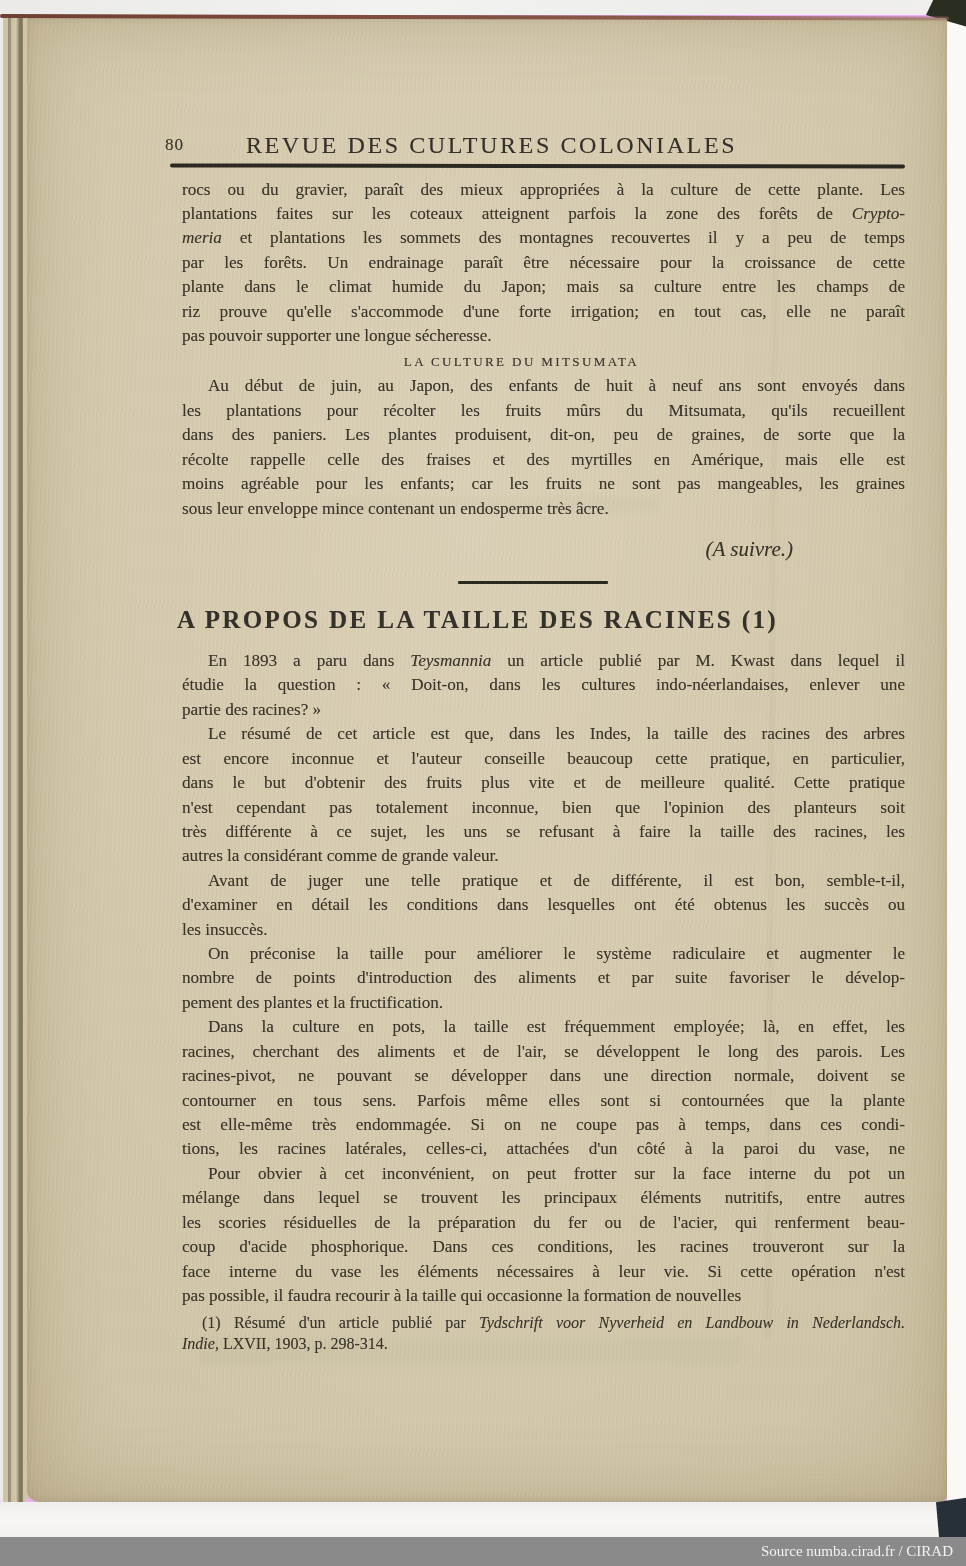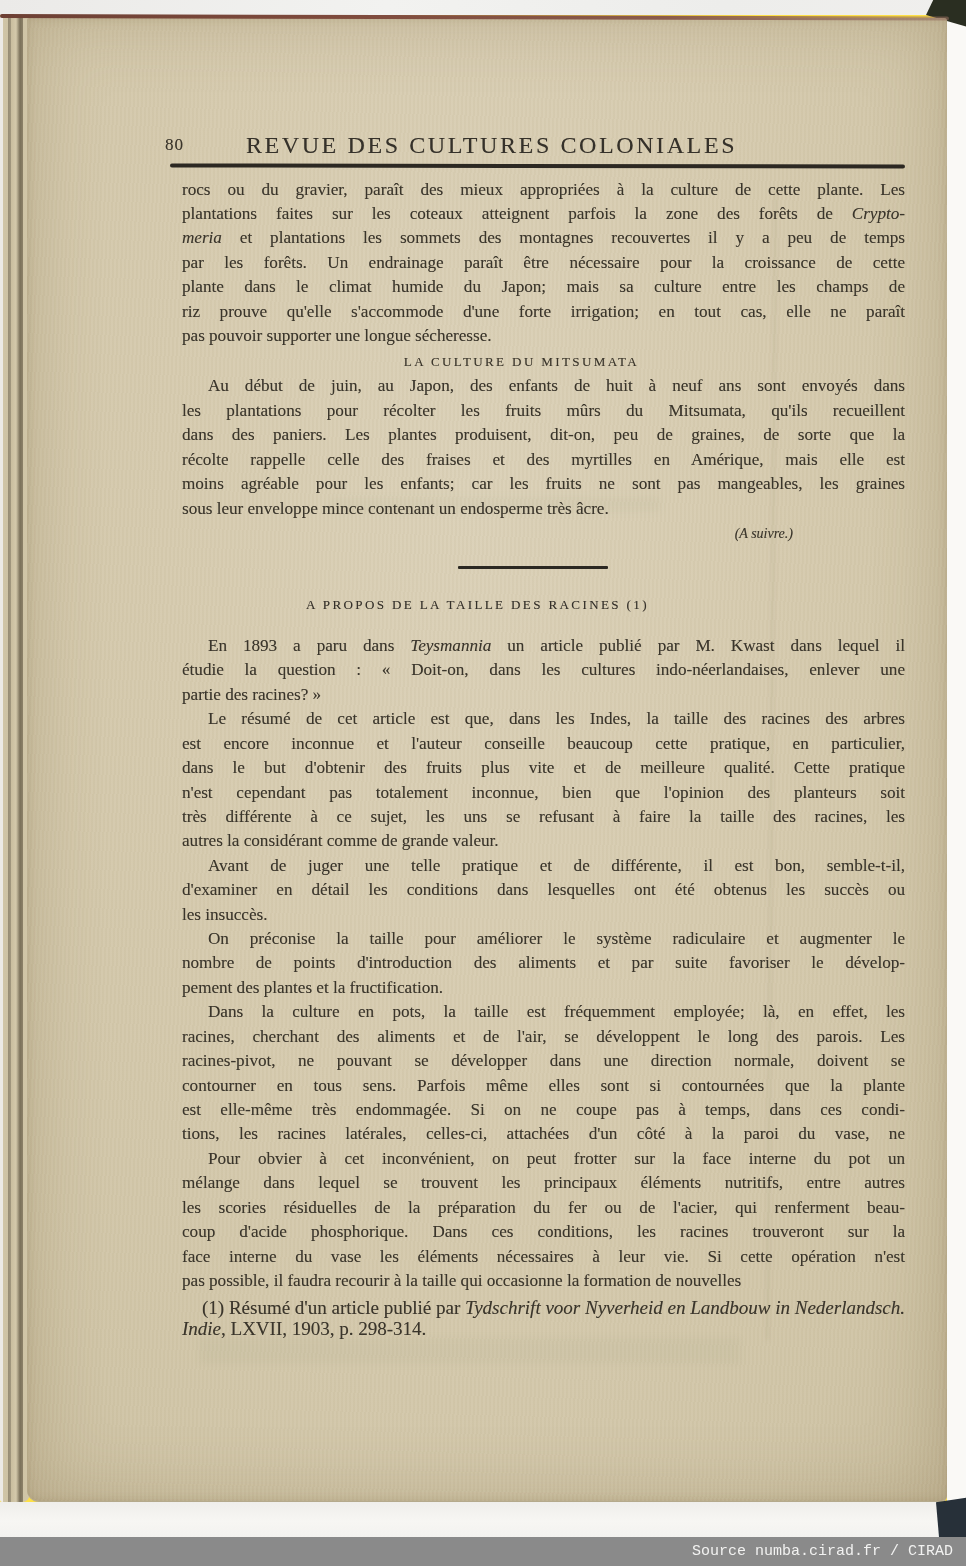--- a/index.html
+++ b/index.html
@@ -1,17 +1,17 @@
 <!DOCTYPE html>
 <html><head>
 <meta charset="utf-8">
 <style>
   html,body{margin:0;padding:0;background:#e8e7e5;}
   *{box-sizing:border-box;}
-  .scan-root{position:relative;width:966px;height:1566px;overflow:hidden;background:#fde047;
+  .scan-root{position:relative;width:966px;height:1566px;overflow:hidden;background:#f0abfc;
     font-family:"Liberation Serif","DejaVu Serif",serif;}
   
   .strip-top{position:absolute;left:0;top:0;width:966px;height:15px;
     background:linear-gradient(to right,#ebeae8,#f2f2f0 40%,#ededeb 75%,#f0efed);}
   .strip-right{position:absolute;left:947px;top:15px;width:19px;height:1490px;background:#faf9f6;}
   .bottom-white{position:absolute;left:0;top:1502px;width:966px;height:35px;
     background:linear-gradient(to bottom,#efeeeb,#f7f6f3 55%,#f3f2ef);}
   
   .corner-tr{position:absolute;left:926px;top:0;width:40px;height:30px;background:#2a2e21;
     clip-path:polygon(18% 0,100% 0,100% 88%,0 50%);}
@@ -48,31 +48,31 @@
     letter-spacing:2.6px;line-height:26px;color:#35312a;}
   .header-rule{height:3.5px;background:#2c2822;margin-top:6px;border-radius:2px;transform:rotate(.08deg);}
   .para{margin:0;}
   .p1{margin-top:10px;} .p2{margin-top:2px;} .p3{margin-top:16px;}
   .line{line-height:24.42px;text-align:justify;text-align-last:justify;margin-left:12px;}
   .line.last{text-align-last:left;}
   .line em{font-style:italic;}
   .indent .line:first-child{text-indent:26px;}
   .subheading{text-align:center;transform:translateX(-16px);font-size:13px;letter-spacing:2.4px;
     margin-top:4px;height:20px;line-height:20px;font-weight:normal;color:#3a352b;}
-  .continuation{margin-top:1px;height:24px;line-height:24px;text-align:right;
-    padding-right:112px;font-style:italic;font-size:14px;}
+  .continuation{margin-top:16px;height:24px;line-height:24px;text-align:right;
+    padding-right:112px;font-style:italic;font-size:21px;}
   .sep{width:150px;height:3px;background:#2b2822;margin:20px auto 0;transform:translateX(-5px);border-radius:1px;}
-  .article-title{text-align:center;transform:translateX(-60px);font-size:13px;letter-spacing:2.4px;
-    margin-top:23px;height:26px;line-height:26px;font-weight:normal;color:#34302a;}
-  .footnote{margin-top:4px;font-size:19px;}
+  .article-title{text-align:center;transform:translateX(-60px);font-size:25px;letter-spacing:2.4px;
+    margin-top:23px;height:26px;line-height:26px;font-weight:bold;color:#34302a;}
+  .footnote{margin-top:4px;font-size:16px;}
   .footnote .line{line-height:21px;}
   .footnote .line:first-child{text-indent:20px;}
   
   .source-bar{position:absolute;left:0;top:1537px;width:966px;height:29px;background:#8a8a8a;
-    color:#f2f2f1;font-family:Liberation Mono, monospace;font-size:15px;
+    color:#f2f2f1;font-family:Liberation Serif, serif;font-size:15px;
     display:flex;align-items:center;justify-content:flex-end;padding-right:13px;}
 </style>
 </head>
 <body>
 
 <div class="scan-root">
   <div class="strip-top"></div>
   <div class="strip-right"></div>
   <div class="corner-tr"></div>
   <div class="binding"></div>

